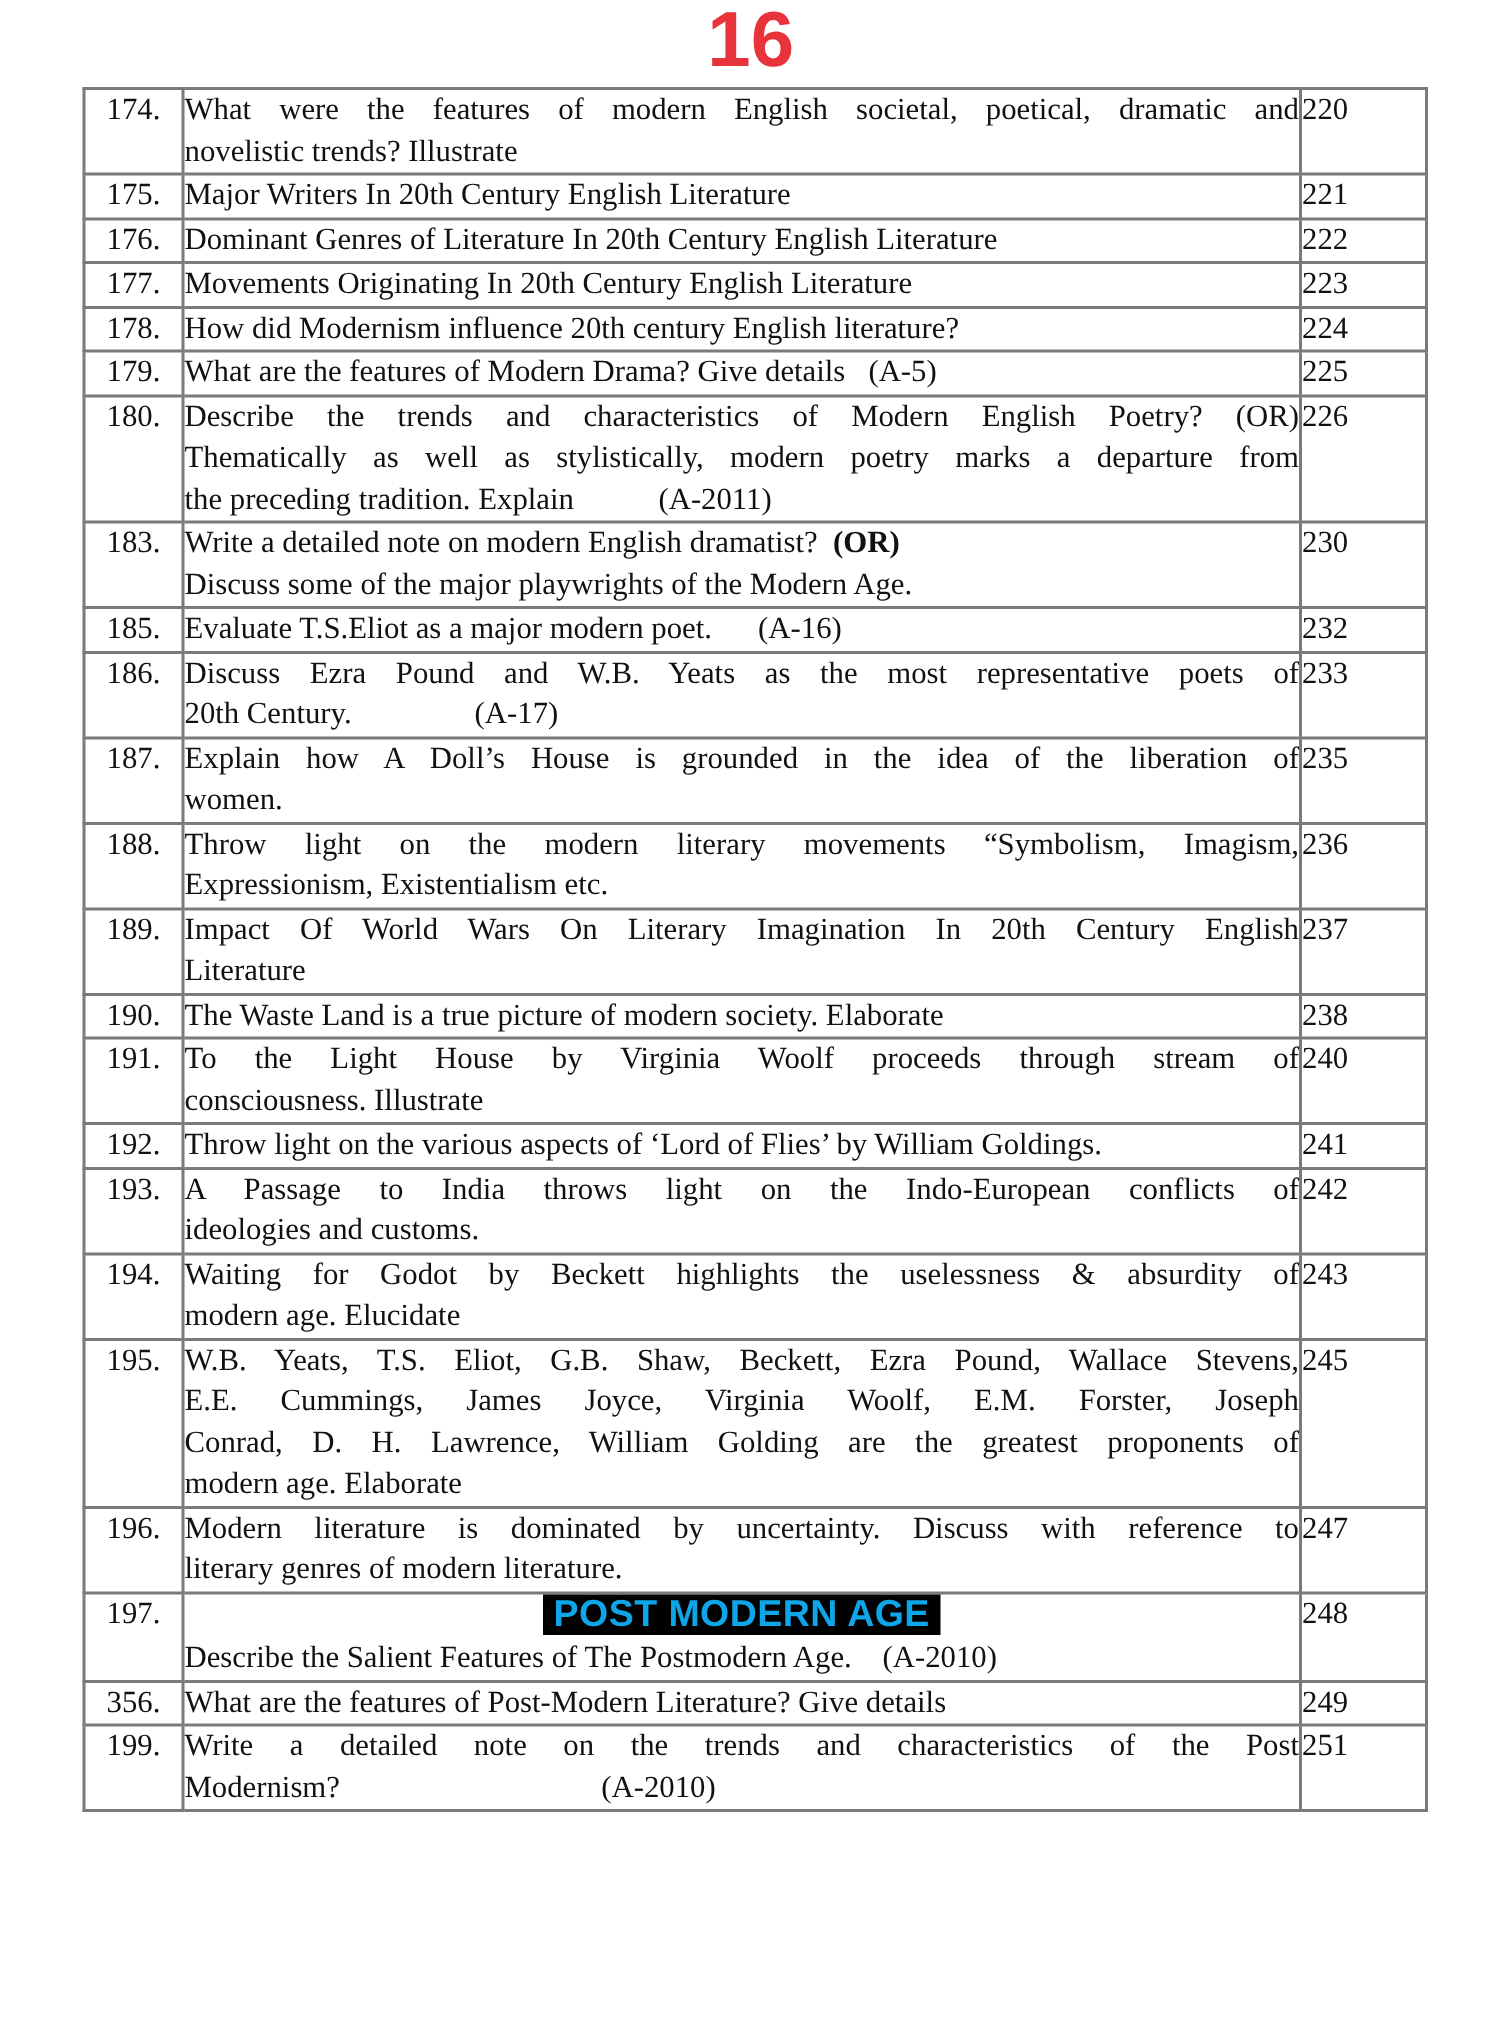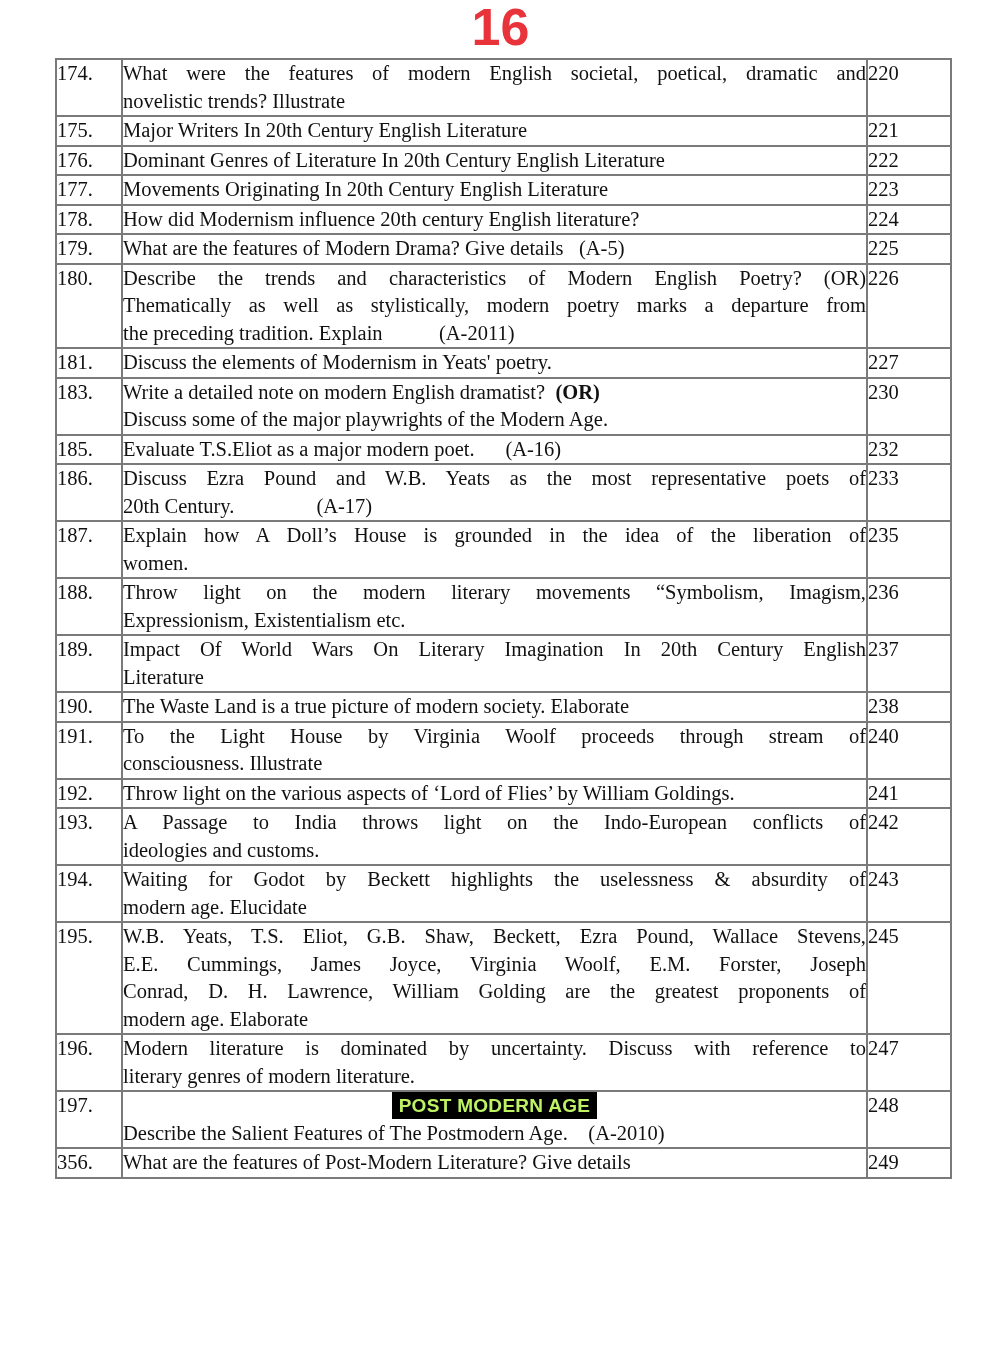--- a/index.html
+++ b/index.html
@@ -44,20 +44,21 @@
   }
   table.qtable td {
     border: 2px solid #7a7a7a;
     vertical-align: top;
     padding: 0;
     font-size: 20.5px;
     line-height: 27.5px;
   }
   td.num {
     width: 64px;
+    text-align: center;
   }
   td.q {
     padding: 0 8px 0 10px;
   }
   td.pg {
     width: 82px;
   }
   .line {
     white-space: pre-wrap;
   }
@@ -66,24 +67,24 @@
     text-align-last: justify;
   }
   .bold { font-weight: bold; }
   .heading-line {
     text-align: center;
     line-height: 27.5px;
   }
   .heading-box {
     display: inline-block;
     background: #000000;
-    color: #bef264;
+    color: #0ea5e9;
     font-family: "Liberation Sans", sans-serif;
     font-weight: bold;
-    font-size: 19px;
+    font-size: 25px;
     line-height: 25px;
     padding: 1px 7px;
     letter-spacing: 0.3px;
   }
 </style>
 </head>
 <body>
 
 <div class="page">
   <div class="page-number">16</div>
@@ -135,27 +136,20 @@
         <tr>
           <td class="num">180.</td>
           <td class="q">
             <div class="line justify">Describe the trends and characteristics of Modern English Poetry? (OR)</div>
             <div class="line justify">Thematically as well as stylistically, modern poetry marks a departure from</div>
             <div class="line">the preceding tradition. Explain           (A-2011)</div>
           </td>
           <td class="pg">226</td>
         </tr>
         <tr>
-          <td class="num">181.</td>
-          <td class="q">
-            <div class="line">Discuss the elements of Modernism in Yeats' poetry.</div>
-          </td>
-          <td class="pg">227</td>
-        </tr>
-        <tr>
           <td class="num">183.</td>
           <td class="q">
             <div class="line"><span>Write a detailed note on modern English dramatist?  </span><span class="bold">(OR)</span></div>
             <div class="line">Discuss some of the major playwrights of the Modern Age.</div>
           </td>
           <td class="pg">230</td>
         </tr>
         <tr>
           <td class="num">185.</td>
           <td class="q">
@@ -258,16 +252,24 @@
             <div class="line">Describe the Salient Features of The Postmodern Age.    (A-2010)</div>
           </td>
           <td class="pg">248</td>
         </tr>
         <tr>
           <td class="num">356.</td>
           <td class="q">
             <div class="line">What are the features of Post-Modern Literature? Give details</div>
           </td>
           <td class="pg">249</td>
+        </tr>
+        <tr>
+          <td class="num">199.</td>
+          <td class="q">
+            <div class="line justify">Write a detailed note on the trends and characteristics of the Post</div>
+            <div class="line">Modernism?                                  (A-2010)</div>
+          </td>
+          <td class="pg">251</td>
         </tr>
       </tbody>
   </table>
 </div>
 
 </body></html>

